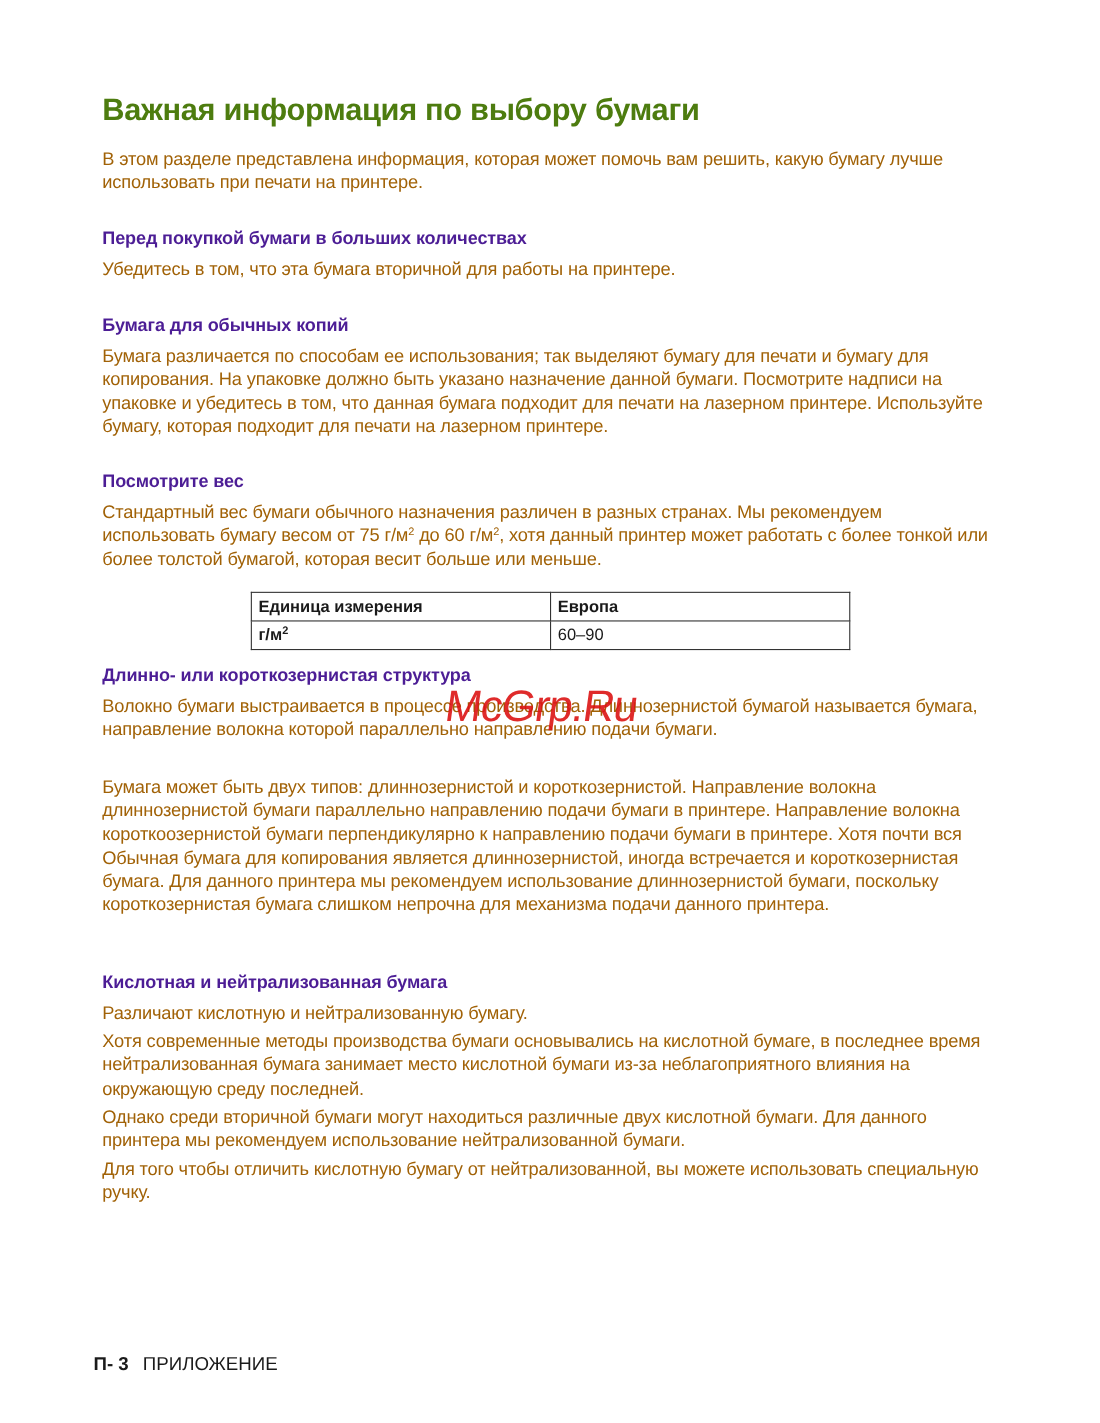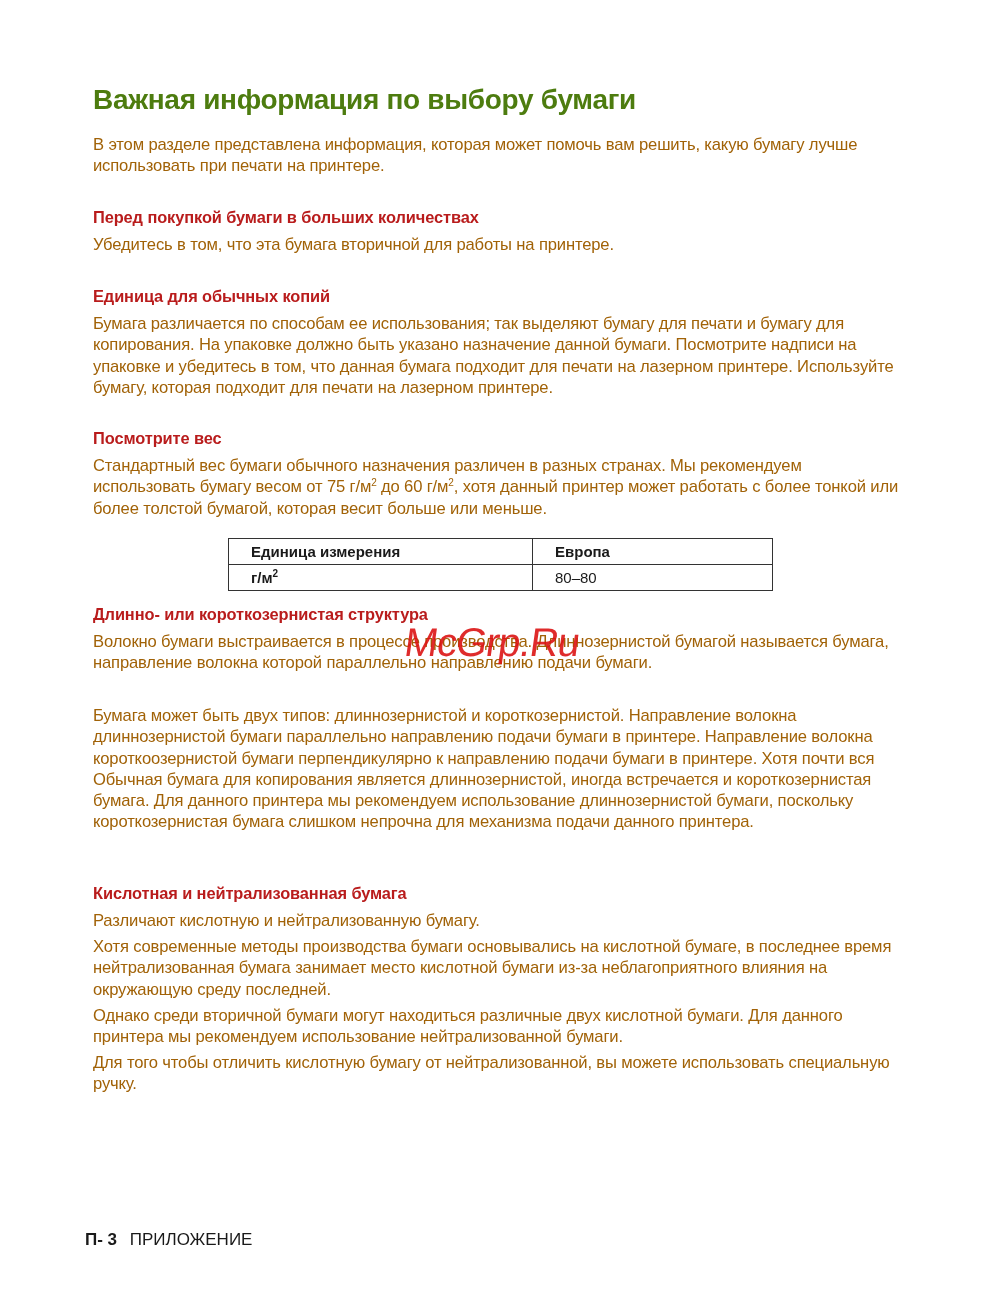--- a/index.html
+++ b/index.html
@@ -4,59 +4,59 @@
 <style>
   html, body { margin: 0; padding: 0; background: #ffffff; }
   body { width: 1000px; height: 1294px; position: relative; overflow: hidden;
          font-family: "Liberation Sans", sans-serif; color: #1a1a1a; }
   .page { position: absolute; left: 93px; top: 0; width: 820px; }
   h1 { position: absolute; left: 0; top: 84px; margin: 0; font-size: 28px; font-weight: bold;
        letter-spacing: -0.3px; color: #4d7c0f; white-space: nowrap; }
   .p { position: absolute; left: 0; margin: 0; font-size: 16.6px; line-height: 21.3px;
        letter-spacing: -0.15px; width: 815px; color: #a16207; }
   .h2 { position: absolute; left: 0; margin: 0; font-size: 16.4px; font-weight: bold;
-        letter-spacing: -0.1px; color: #b91c1c; white-space: nowrap; text-align: center; }
+        letter-spacing: -0.1px; color: #4c1d95; white-space: nowrap; text-align: center; }
   sup { font-size: 10px; line-height: 0; vertical-align: 6px; }
   table.units { position: absolute; left: 135px; top: 538px; width: 545px; border-collapse: collapse;
                 font-size: 15px; }
-  table.units td, table.units th { border: 1.3px solid #333; padding: 0 22px; height: 25px; text-align: left; }
+  table.units td, table.units th { border: 1.3px solid #333; padding: 0 6px; height: 25px; text-align: left; }
   table.units th { font-weight: bold; }
   table.units td.bold { font-weight: bold; }
   table.units .c1 { width: 259px; }
   .watermark { position: absolute; left: 405px; top: 620px; font-size: 40px; color: rgba(220,20,20,0.9);
                font-family: "Liberation Sans", sans-serif; letter-spacing: -1px; white-space: nowrap;
                transform: skewX(-8deg); }
   .footer { position: absolute; left: 85px; top: 1230px; font-size: 17px; white-space: nowrap; }
   .footer .num { font-weight: bold; margin-right: 8px; }
 </style>
 </head>
 <body>
 
 <div class="page">
   <h1>Важная информация по выбору бумаги</h1>
   <p class="p" style="top:134px">В этом разделе представлена информация, которая может помочь вам решить, какую бумагу лучше использовать при печати на принтере.</p>
 
   <p class="h2" style="top:208px">Перед покупкой бумаги в больших количествах</p>
   <p class="p" style="top:234px">Убедитесь в том, что эта бумага вторичной для работы на принтере.</p>
 
-  <p class="h2" style="top:287px">Единица для обычных копий</p>
+  <p class="h2" style="top:287px">Бумага для обычных копий</p>
   <p class="p" style="top:313px">Бумага различается по способам ее использования; так выделяют бумагу для печати и бумагу для копирования. На упаковке должно быть указано назначение данной бумаги. Посмотрите надписи на упаковке и убедитесь в том, что данная бумага подходит для печати на лазерном принтере. Используйте бумагу, которая подходит для печати на лазерном принтере.</p>
 
   <p class="h2" style="top:429px">Посмотрите вес</p>
   <p class="p" style="top:455px"><span>Стандартный вес бумаги обычного назначения различен в разных странах. Мы рекомендуем использовать бумагу весом от 75 г/м</span><sup>2</sup><span> до 60 г/м</span><sup>2</sup><span>, хотя данный принтер может работать с более тонкой или более толстой бумагой, которая весит больше или меньше.</span></p>
 
   <table class="units">
     <tbody>
         <tr>
       <th class="c1">Единица измерения</th>
       <th>Европа</th>
     </tr>
     <tr>
       <td class="c1 bold"><span>г/м</span><sup>2</sup></td>
-      <td>80–80</td>
+      <td>60–90</td>
     </tr>
   </tbody>
     </table>
 
   <p class="h2" style="top:605px">Длинно- или короткозернистая структура</p>
   <p class="p" style="top:631px">Волокно бумаги выстраивается в процессе производства. Длиннозернистой бумагой называется бумага, направление волокна которой параллельно направлению подачи бумаги.</p>
   <p class="p" style="top:705px">Бумага может быть двух типов: длиннозернистой и короткозернистой. Направление волокна длиннозернистой бумаги параллельно направлению подачи бумаги в принтере. Направление волокна короткоозернистой бумаги перпендикулярно к направлению подачи бумаги в принтере. Хотя почти вся Обычная бумага для копирования является длиннозернистой, иногда встречается и короткозернистая бумага. Для данного принтера мы рекомендуем использование длиннозернистой бумаги, поскольку короткозернистая бумага слишком непрочна для механизма подачи данного принтера.</p>
 
   <p class="h2" style="top:884px">Кислотная и нейтрализованная бумага</p>
   <p class="p" style="top:910px">Различают кислотную и нейтрализованную бумагу.</p>

